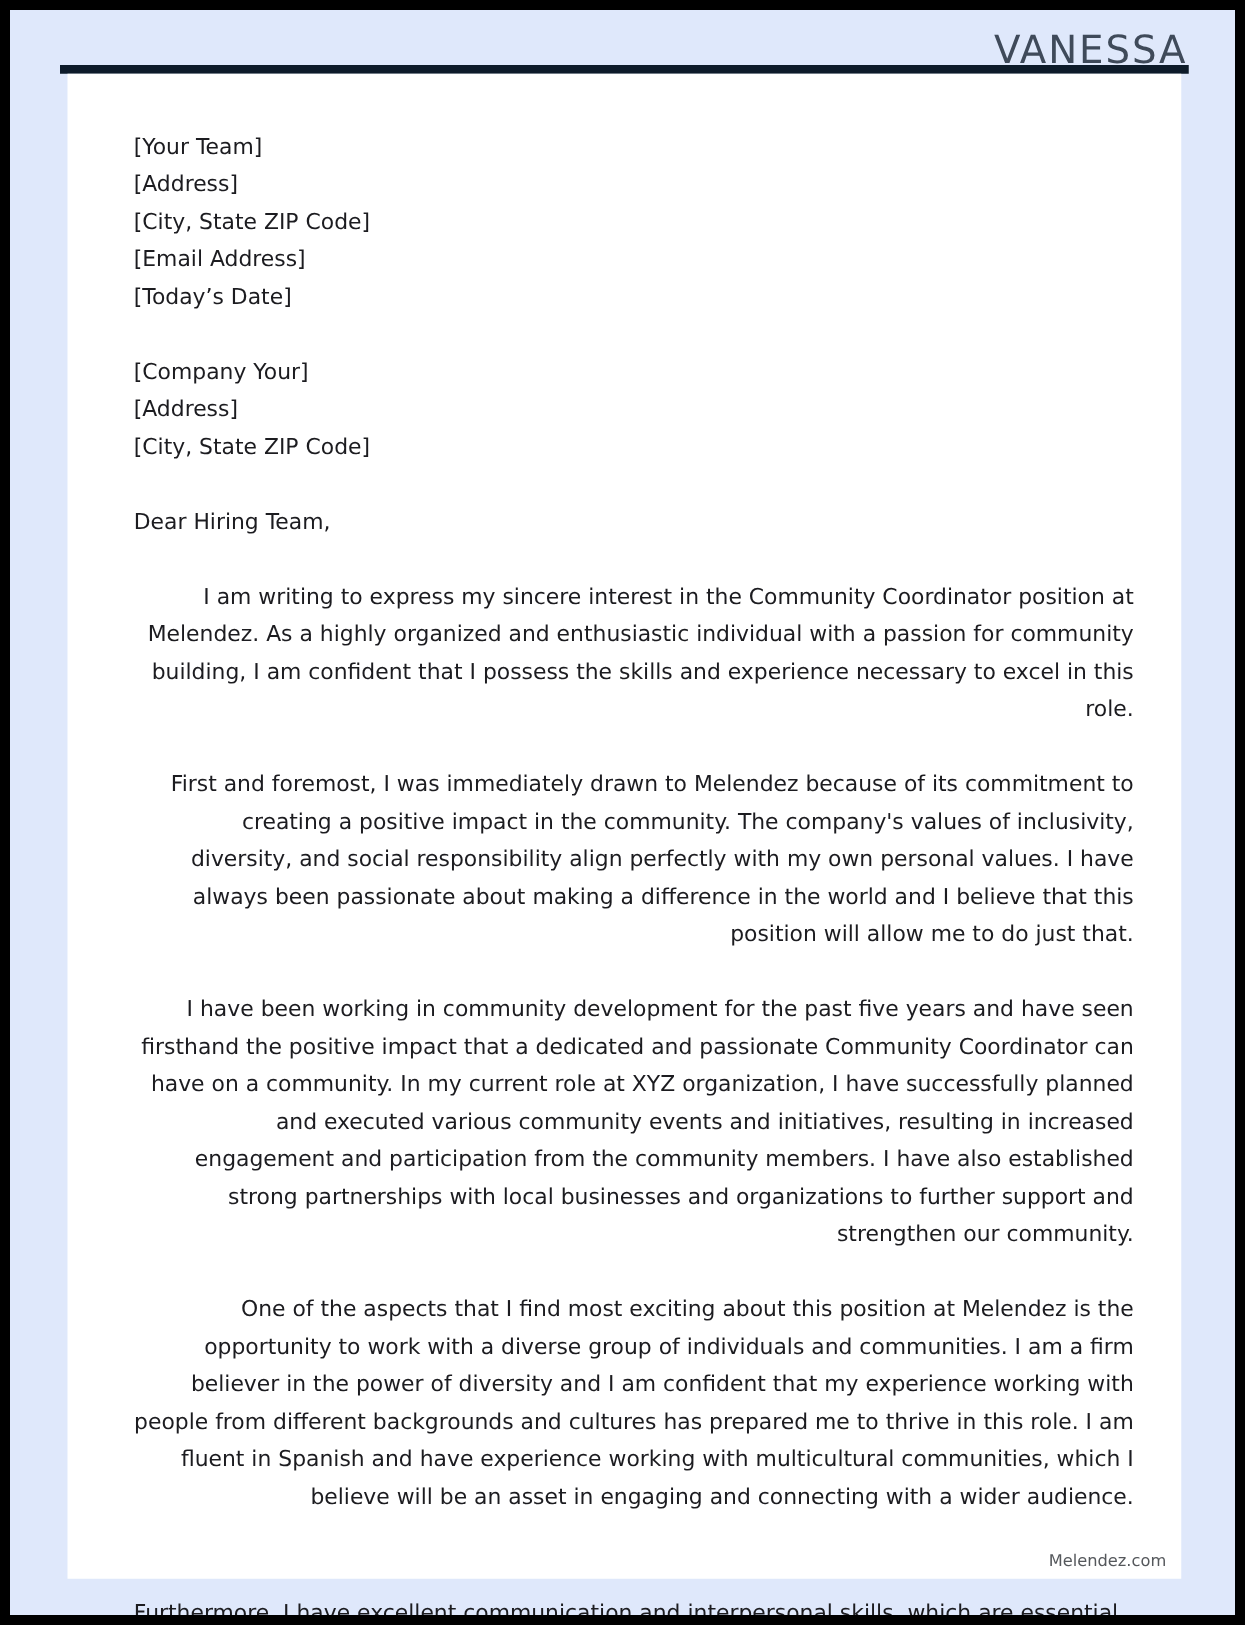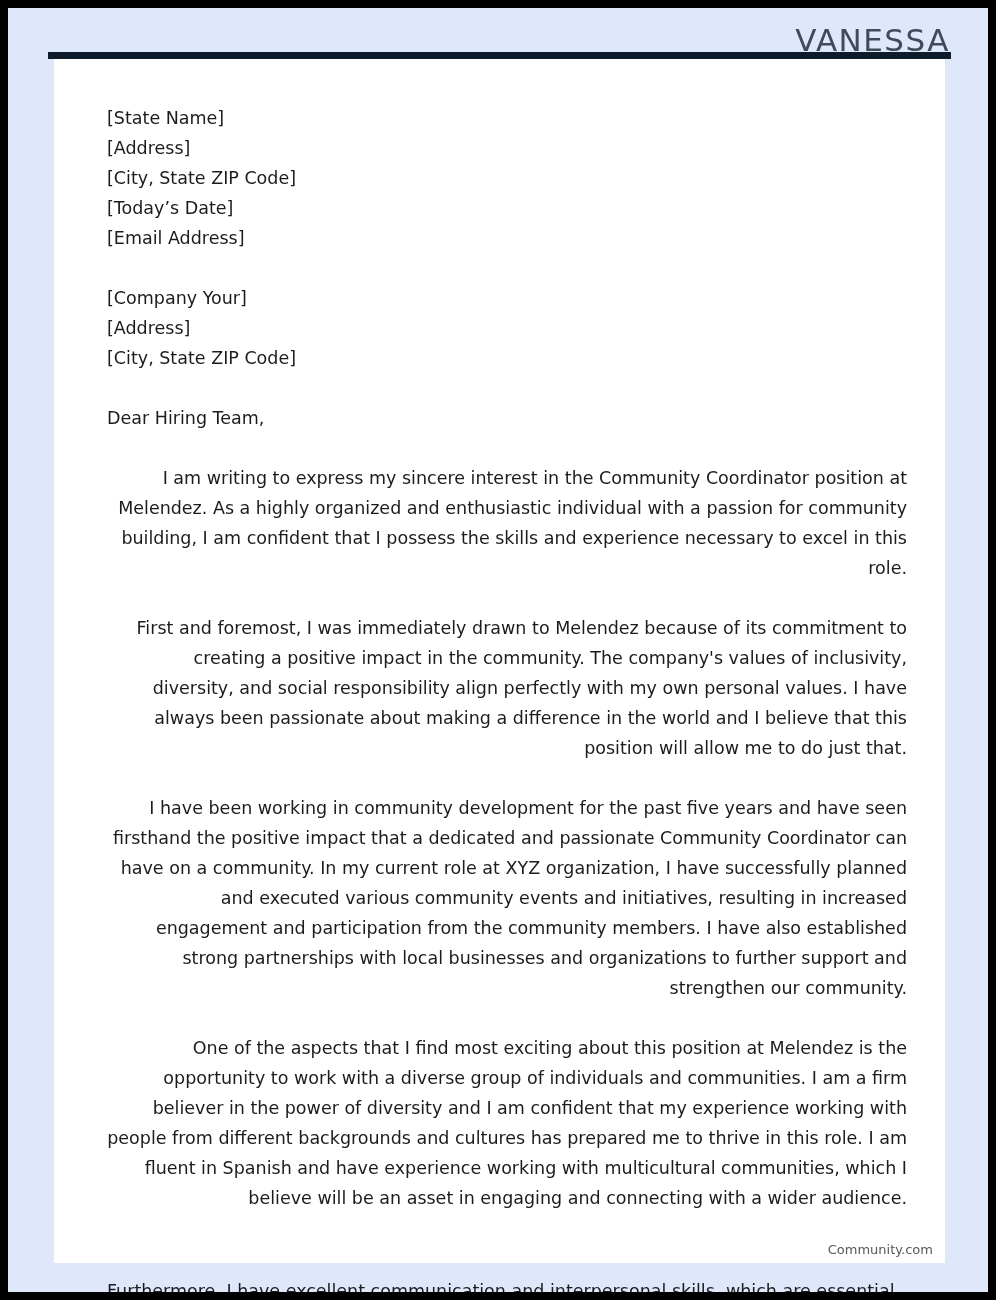--- a/index.html
+++ b/index.html
@@ -110,25 +110,25 @@
 
   <div class="header-band">
     <div class="header-name">VANESSA</div>
   </div>
 
   <div class="rule"></div>
 
   <div class="doc">
     <div class="doc-inner">
 
-      <div class="line">[State Name]</div>
+      <div class="line">[Your Team]</div>
       <div class="line">[Address]</div>
       <div class="line">[City, State ZIP Code]</div>
+      <div class="line">[Email Address]</div>
       <div class="line">[Today’s Date]</div>
-      <div class="line">[Email Address]</div>
 
       <div class="gap"></div>
 
       <div class="line">[Company Your]</div>
       <div class="line">[Address]</div>
       <div class="line">[City, State ZIP Code]</div>
 
       <div class="gap"></div>
 
       <div class="line">Dear Hiring Team,</div>
@@ -144,18 +144,18 @@
       <div class="gap"></div>
 
       <p class="para">I have been working in community development for the past five years and have seen firsthand the positive impact that a dedicated and passionate Community Coordinator can have on a community. In my current role at XYZ organization, I have successfully planned and executed various community events and initiatives, resulting in increased engagement and participation from the community members. I have also established strong partnerships with local businesses and organizations to further support and strengthen our community.</p>
 
       <div class="gap"></div>
 
       <p class="para">One of the aspects that I find most exciting about this position at Melendez is the opportunity to work with a diverse group of individuals and communities. I am a firm believer in the power of diversity and I am confident that my experience working with people from different backgrounds and cultures has prepared me to thrive in this role. I am fluent in Spanish and have experience working with multicultural communities, which I believe will be an asset in engaging and connecting with a wider audience.</p>
 
     </div>
 
-    <div class="watermark">Community.com</div>
+    <div class="watermark">Melendez.com</div>
   </div>
 
   <div class="overflow-text">Furthermore, I have excellent communication and interpersonal skills, which are essential</div>
 
 </div>
 
 </body></html>

